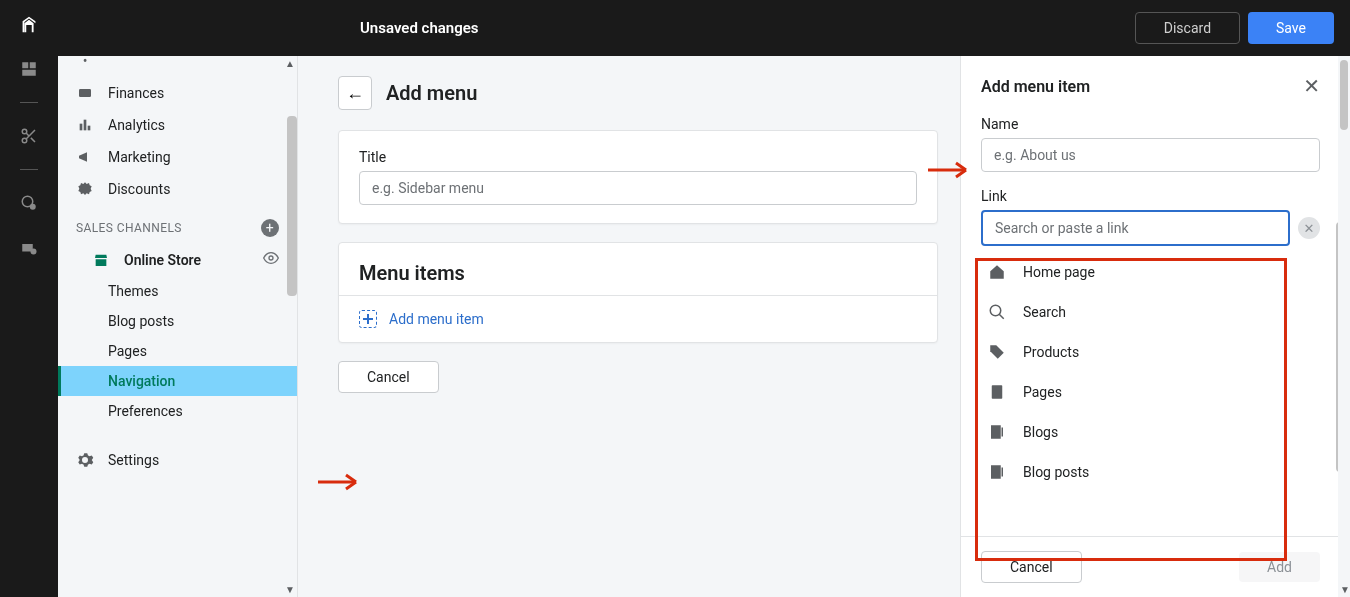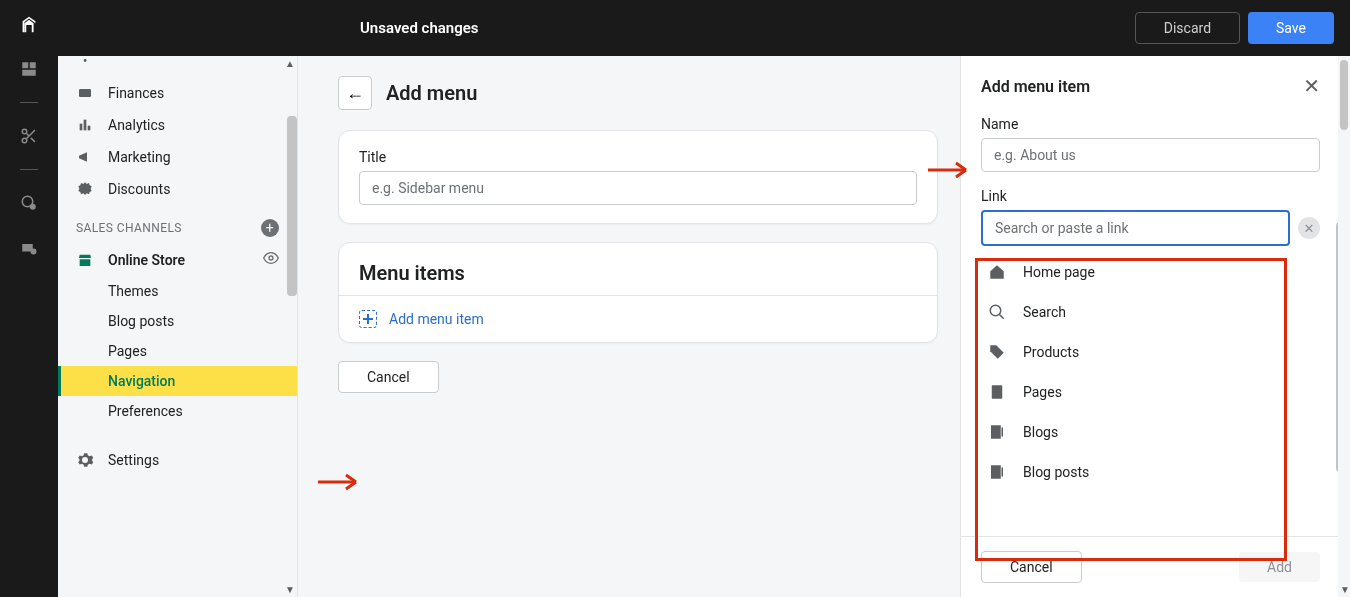--- a/index.html
+++ b/index.html
@@ -15,32 +15,32 @@
 .iconrail { position: absolute; top: 0; left: 0; width: 58px; height: 597px; background: #1a1a1a; display: flex; flex-direction: column; align-items: center; padding-top: 14px; gap: 22px; color: #bbb; }
 .iconrail .rail-icon { width: 22px; height: 22px; display:flex; align-items:center; justify-content:center; }
 .iconrail .sep { width: 18px; height: 1px; background: #555; }
 
 .sidebar { position: absolute; left: 58px; top: 56px; width: 240px; height: 541px; background: #f4f6f8; padding: 0; border-right: 1px solid #e1e3e5; }
 .sb-item { display: flex; align-items: center; gap: 14px; padding: 7px 18px; font-size: 14px; color: #202223; cursor: pointer; }
 .sb-item .ic { width: 18px; height: 18px; display:flex; align-items:center; justify-content:center; color:#5c5f62;}
 .sb-item.partial { padding-top: 0; margin-top: -4px; }
 .sb-section { padding: 14px 18px 6px; font-size: 12px; color: #6d7175; letter-spacing: .4px; display:flex; align-items:center; }
 .sb-section .plus { margin-left: auto; width:18px; height:18px; background:#6d7175; border-radius:50%; color:#f4f6f8; display:flex; align-items:center; justify-content:center; font-size:14px; line-height:1;}
-.sb-item.bold { font-weight: 600; }
+.sb-item.bold { font-weight: 600; margin-left: 16px; }
 .sb-item .eye { margin-left: auto; color:#6d7175; }
 .sb-sub { padding: 7px 18px 7px 50px; font-size: 14px; color: #202223; cursor:pointer; }
-.sb-sub.active { color: #007a5c; background: #fde047; border-left: 3px solid #007a5c; padding-left:47px; font-weight: 500; }
+.sb-sub.active { color: #007a5c; background: #7dd3fc; border-left: 3px solid #007a5c; padding-left:47px; font-weight: 500; }
 .sidebar .scrollbar-track { position: absolute; right: 0; top: 60px; width: 10px; height: 180px; background: #c4c4c4; border-radius: 4px; }
 
 .main { position: absolute; left: 298px; top: 56px; right: 0; bottom: 0; padding: 20px 40px; overflow: hidden; }
 .main-header { display: flex; align-items: center; gap: 14px; margin-bottom: 20px; }
 .back-btn { width: 34px; height: 34px; border:1px solid #c9cccf; border-radius:4px; display:flex; align-items:center; justify-content:center; background:#fff; cursor:pointer; font-size:18px;}
 .main-header h1 { font-size: 20px; font-weight: 600; color: #202223; }
 
-.card { background: #fff; border:1px solid #e1e3e5; border-radius: 12px; box-shadow: 0 1px 2px rgba(0,0,0,.04); margin-bottom: 18px; width: 600px; }
+.card { background: #fff; border:1px solid #e1e3e5; border-radius: 4px; box-shadow: 0 1px 2px rgba(0,0,0,.04); margin-bottom: 18px; width: 600px; }
 .card-pad { padding: 18px 20px; }
 .field-label { font-size: 14px; color: #202223; margin-bottom: 6px; display:block; }
 .text-input { width: 100%; border:1px solid #c9cccf; border-radius:4px; padding: 8px 12px; font-size:14px; color:#202223; }
 .text-input::placeholder { color: #6d7175; }
 .card-title { font-size: 20px; font-weight: 600; padding: 18px 20px 10px; color:#202223; }
 .empty { text-align:center; color:#6d7175; font-size:14px; padding: 26px 0 34px; }
 .card-footer { border-top:1px solid #e1e3e5; padding: 14px 20px; display:flex; align-items:center; gap:12px; }
 .dotted-add { width:18px; height:18px; border:1.5px dashed #2c6ecb; border-radius:3px; position:relative; }
 .dotted-add::before, .dotted-add::after { content:""; position:absolute; background:#2c6ecb; }
 .dotted-add::before { left:50%; top:3px; bottom:3px; width:2px; margin-left:-1px; }

